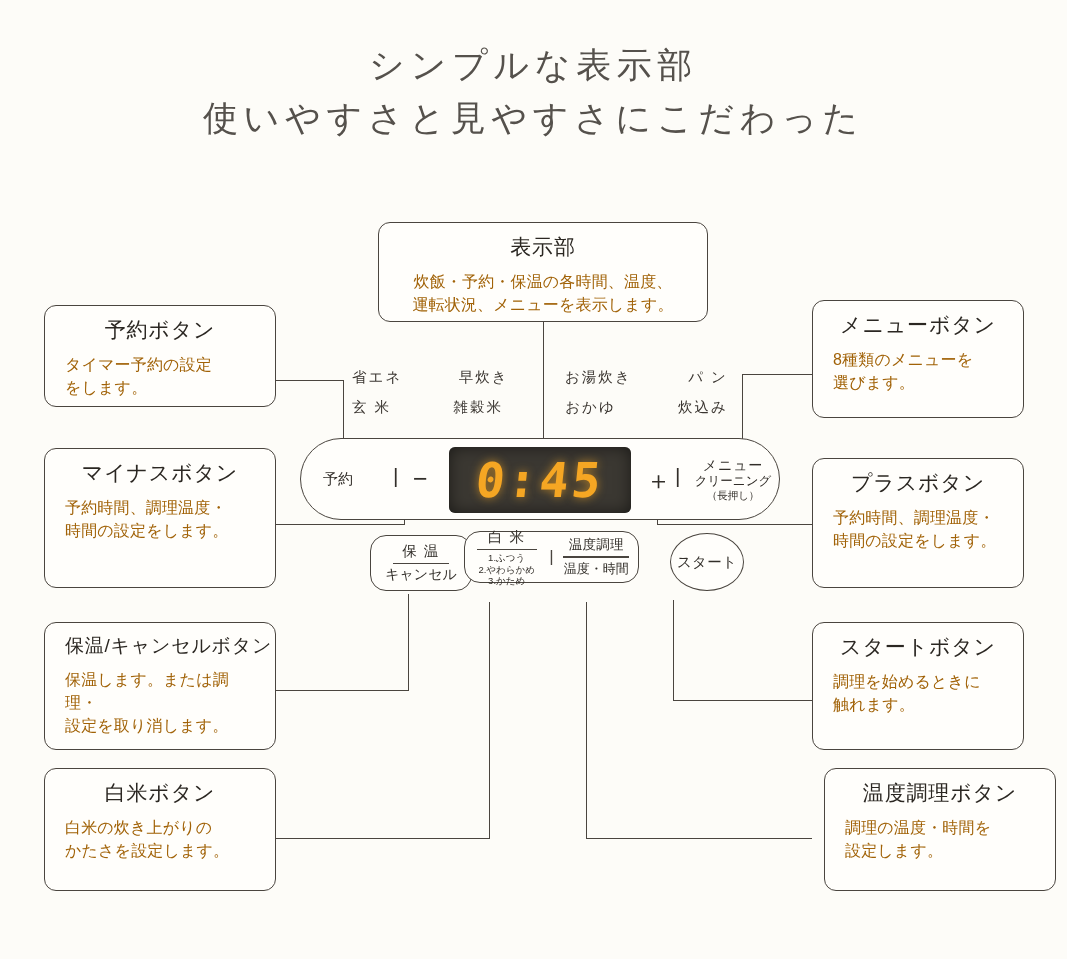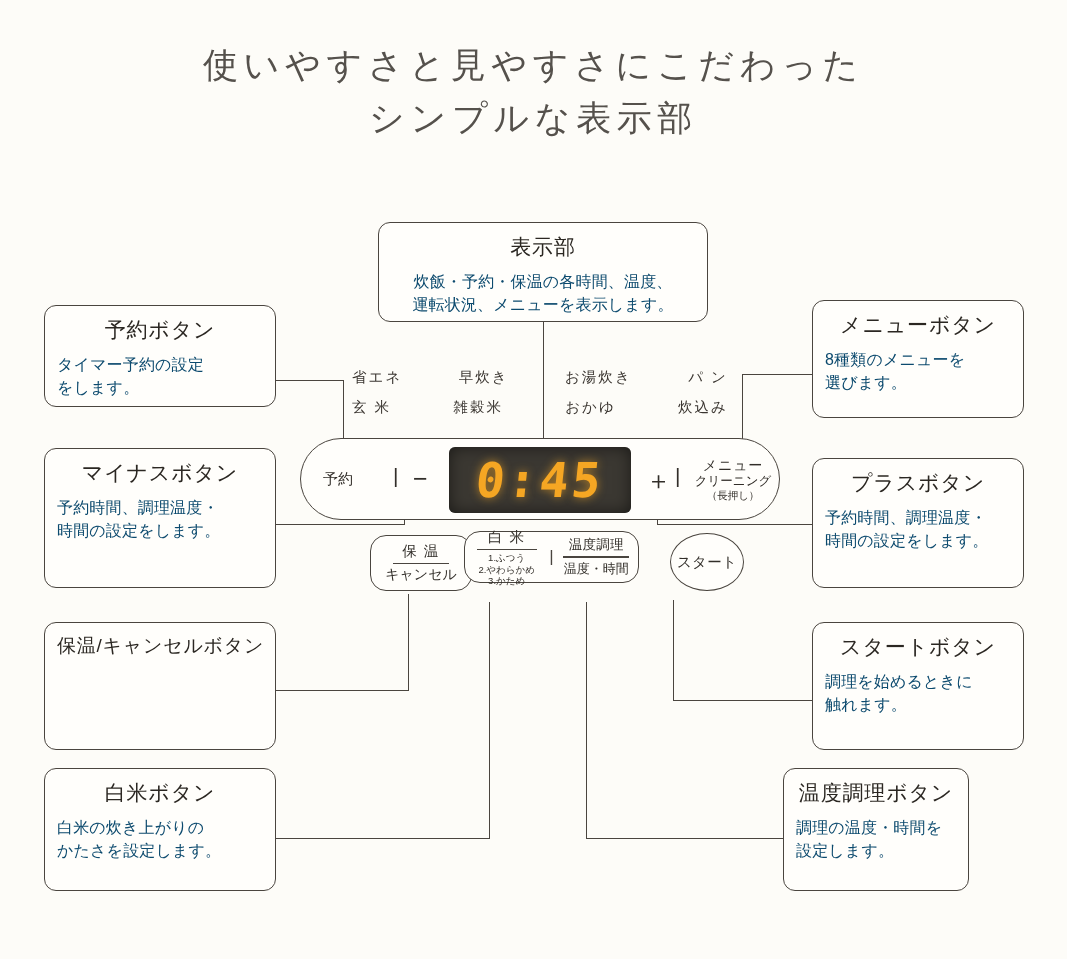--- a/index.html
+++ b/index.html
@@ -31,36 +31,36 @@
   }
   #heading .line { display: block; }
 
   
   .callout {
     position: absolute;
     box-sizing: border-box;
     border: 1.6px solid #4a453f;
     border-radius: 12px;
     background: #fffefb;
-    padding: 10px 12px;
+    padding: 10px 20px;
   }
   .callout .c-title {
     display: block;
     text-align: center;
     font-size: 21px;
     letter-spacing: 0.04em;
     color: #2b2722;
     margin-bottom: 9px;
     white-space: nowrap;
   }
   .callout .c-body {
     display: block;
     font-size: 16px;
     line-height: 1.45;
-    color: #0c4a6e;
+    color: #a16207;
     letter-spacing: 0.01em;
   }
   .callout.center .c-body { text-align: center; }
 
   
   .line-h, .line-v {
     position: absolute;
     background: #4a453f;
   }
   .line-h { height: 1.4px; }
@@ -190,22 +190,22 @@
     border-radius: 50%;
     font-size: 14.5px;
     letter-spacing: .02em;
     margin-left: 20px;
   }
 </style>
 </head>
 <body>
 
 <div id="heading">
+  <span class="line">シンプルな表示部</span>
   <span class="line">使いやすさと見やすさにこだわった</span>
-  <span class="line">シンプルな表示部</span>
 </div>
 
 <div class="line-v" style="left:543px; top:322px; height:118px;"></div>
 
 <div class="line-h" style="left:275px; top:380px; width:68px;"></div>
 <div class="line-v" style="left:343px; top:380px; height:62px;"></div>
 
 <div class="line-h" style="left:275px; top:524px; width:130px;"></div>
 <div class="line-v" style="left:404px; top:492px; height:33px;"></div>
 
@@ -240,20 +240,22 @@
 </div>
 
 <div class="callout" id="co-minus" style="left:44px; top:448px; width:232px; height:140px;">
   <span class="c-title">マイナスボタン</span>
   <span class="c-body" style="white-space:pre-line">予約時間、調理温度・
 時間の設定をします。</span>
 </div>
 
 <div class="callout" id="co-keep" style="left:44px; top:622px; width:232px; height:128px;">
   <span class="c-title" style="font-size:19px">保温/キャンセルボタン</span>
+  <span class="c-body" style="white-space:pre-line">保温します。または調理・
+設定を取り消します。</span>
 </div>
 
 <div class="callout" id="co-white" style="left:44px; top:768px; width:232px; height:123px;">
   <span class="c-title">白米ボタン</span>
   <span class="c-body" style="white-space:pre-line">白米の炊き上がりの
 かたさを設定します。</span>
 </div>
 
 <div class="callout" id="co-menu" style="left:812px; top:300px; width:212px; height:118px;">
   <span class="c-title">メニューボタン</span>
@@ -266,21 +268,21 @@
   <span class="c-body" style="white-space:pre-line">予約時間、調理温度・
 時間の設定をします。</span>
 </div>
 
 <div class="callout" id="co-start" style="left:812px; top:622px; width:212px; height:128px;">
   <span class="c-title">スタートボタン</span>
   <span class="c-body" style="white-space:pre-line">調理を始めるときに
 触れます。</span>
 </div>
 
-<div class="callout" id="co-temp" style="left:783px; top:768px; width:186px; height:123px;">
+<div class="callout" id="co-temp" style="left:824px; top:768px; width:232px; height:123px;">
   <span class="c-title">温度調理ボタン</span>
   <span class="c-body" style="white-space:pre-line">調理の温度・時間を
 設定します。</span>
 </div>
 
 <div id="panel">
 
   <div class="ind-row" id="ind-row1">
     <span class="ind">省エネ</span>
     <span class="ind">早炊き</span>

